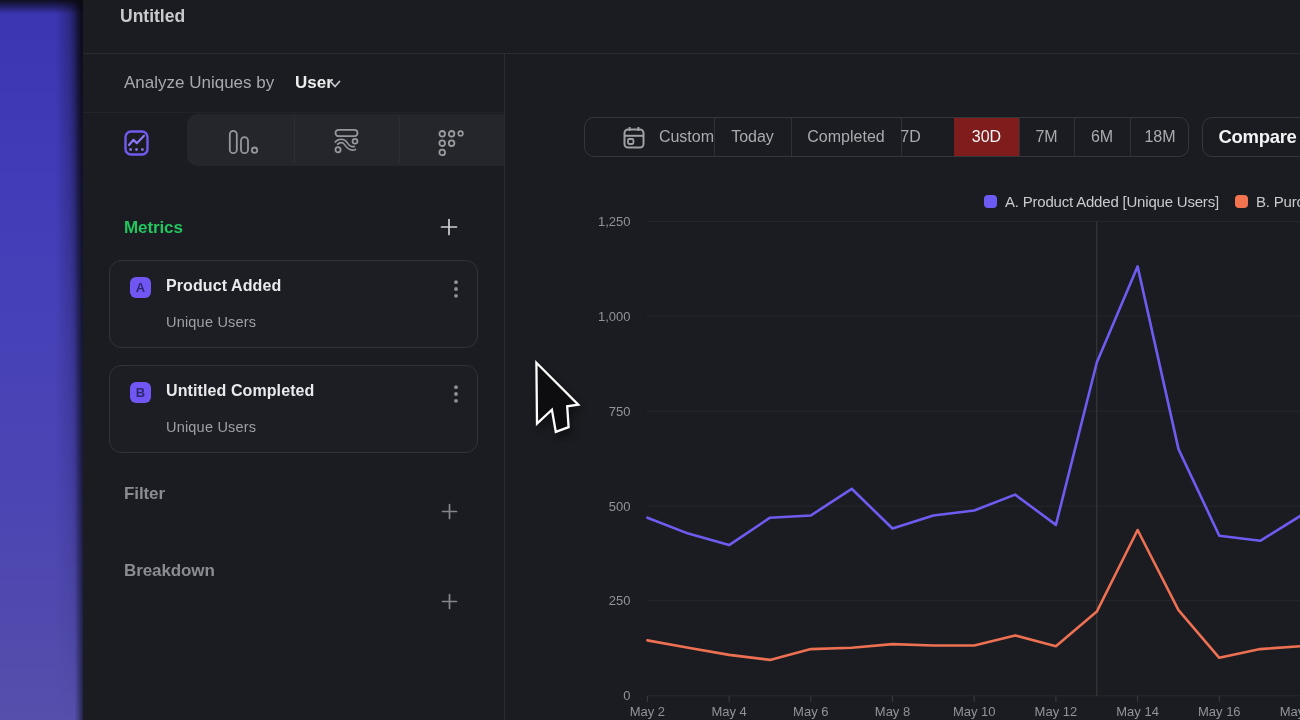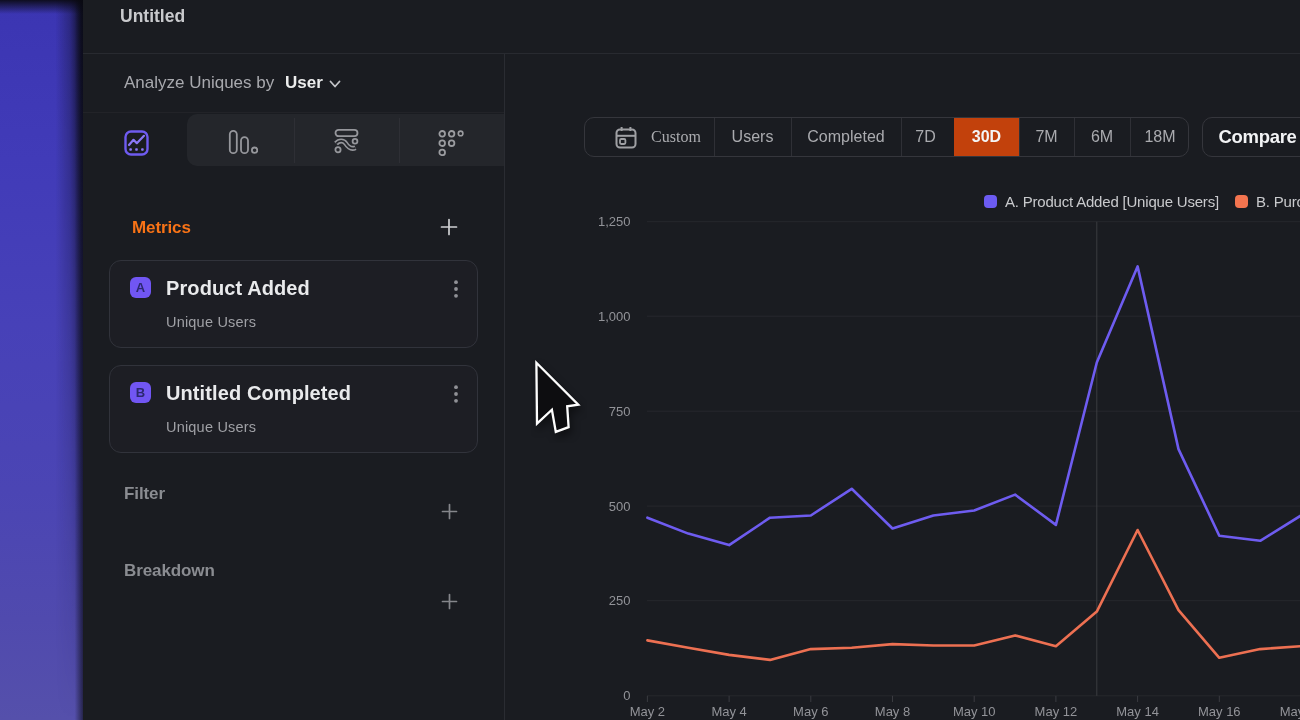--- a/index.html
+++ b/index.html
@@ -27,34 +27,34 @@
   
   .tabpanel { position:absolute; left:187px; top:114px; width:317px; height:52px;
     background:#24262b; border-radius:10px 0 0 10px; }
 
   
   .card { position:absolute; left:109px; width:369px; height:88px;
     background:#1d1e24; border:1px solid #31333b; border-radius:12px; }
   .badge { position:absolute; left:20px; top:16px; width:21px; height:21px; border-radius:6px;
     background:#7156f3; color:#2b2870; font-size:13px; font-weight:bold;
     text-align:center; line-height:21px; }
-  .cardtitle { position:absolute; left:56px; top:16px; font-size:20px; font-weight:600; color:#e9eaec; letter-spacing:0.1px;}
+  .cardtitle { position:absolute; left:56px; top:16px; font-size:16px; font-weight:600; color:#e9eaec; letter-spacing:0.1px;}
   .cardsub  { position:absolute; left:56px; top:53px; font-size:14.5px; letter-spacing:0.2px; color:#9fa0a5; }
   .carddots { position:absolute; right:18px; top:19px; }
 
   
   .sechead { font-size:17px; font-weight:600; letter-spacing:-0.1px; }
 
   
   .btngroup { position:absolute; left:584px; top:117px; width:605px; height:40px;
     border:1px solid #35363c; border-radius:10px; }
   .seg { position:absolute; top:0; height:100%; display:flex; align-items:center; justify-content:center;
     font-size:16px; color:#aaabaf; }
   .segdiv { position:absolute; top:0; bottom:0; width:1px; background:#2f3036; }
-  .active30 { background:#c2410c; color:#f4f5f6; font-weight:bold; }
+  .active30 { background:#7f1d1d; color:#f4f5f6; font-weight:normal; }
   .comparebtn { position:absolute; left:1201.5px; top:117px; width:125px; height:40px;
     border:1px solid #35363c; border-radius:10px; color:#f2f3f5; font-weight:bold; font-size:18.5px;
     display:flex; align-items:center; padding-left:16px; letter-spacing:-0.3px; }
 
   .legend { position:absolute; top:193px; height:16px; display:flex; align-items:center; font-size:15px; letter-spacing:-0.2px; color:#c9cacd; white-space:nowrap;padding-left:40px; }
   .swatch { width:13px; height:13px; border-radius:4px; display:inline-block; }
 </style>
 </head>
 <body>
 
@@ -63,21 +63,21 @@
     <div class="sh2"></div>
     <div class="sh3"></div>
   </div>
 
   <div class="txt" style="left:120px; top:5.5px; font-size:17.5px; font-weight:600; color:#c9cacd;">Untitled</div>
   <div class="hline" style="left:83px; top:53px; width:1217px;"></div>
 
   <div class="vline" style="left:504px; top:54px; height:666px;"></div>
 
   <div class="txt" style="left:124px; top:73px; font-size:17px; color:#a8a9ae;">Analyze Uniques by
-    <span style="color:#eceded; font-weight:600; margin-left:6px;">User</span></div>
+    <span style="color:#eceded; font-weight:600; margin-left:16px;">User</span></div>
   <svg class="abs" style="left:328px; top:79px;" width="14" height="10" viewBox="0 0 14 10">
     <path d="M2.5 2.5 L7 7.5 L11.5 2.5" fill="none" stroke="#c3c4c8" stroke-width="1.8" stroke-linecap="round" stroke-linejoin="round"></path>
   </svg>
   <div class="hline" style="left:83px; top:112px; width:421px; background:#222328;"></div>
 
   <div class="tabpanel"></div>
   <div class="segdiv" style="left:294px; top:118px; bottom:auto; height:45px; background:#2e2f35;"></div>
   <div class="segdiv" style="left:399px; top:118px; bottom:auto; height:45px; background:#2e2f35;"></div>
 
   <svg class="abs" style="left:124px; top:130px;" width="25" height="26" viewBox="0 0 25 26">
@@ -104,21 +104,21 @@
 
   <svg class="abs" style="left:438px; top:129px;" width="27" height="27" viewBox="0 0 27 27">
     <circle cx="4.2" cy="4.8" r="2.8" fill="none" stroke="#9b9ca0" stroke-width="1.8"></circle>
     <circle cx="13.6" cy="4.8" r="2.8" fill="none" stroke="#9b9ca0" stroke-width="1.8"></circle>
     <circle cx="22.6" cy="4.4" r="2.3" fill="none" stroke="#9b9ca0" stroke-width="1.6"></circle>
     <circle cx="4.2" cy="14.2" r="2.8" fill="none" stroke="#9b9ca0" stroke-width="1.8"></circle>
     <circle cx="13.6" cy="14.2" r="2.8" fill="none" stroke="#9b9ca0" stroke-width="1.8"></circle>
     <circle cx="4.2" cy="23.4" r="2.8" fill="none" stroke="#9b9ca0" stroke-width="1.8"></circle>
   </svg>
 
-  <div class="txt sechead" style="left:124px; top:217.5px; color:#f97316;margin-left:8px;">Metrics</div>
+  <div class="txt sechead" style="left:124px; top:217.5px; color:#22c55e;">Metrics</div>
   <svg class="abs" style="left:440px; top:218px;" width="18" height="18" viewBox="0 0 18 18">
     <path d="M9 1.5 V16.5 M1.5 9 H16.5" stroke="#cfd0d3" stroke-width="1.7" stroke-linecap="round"></path>
   </svg>
 
   <div class="card" style="top:260px;">
     <div class="badge">A</div>
     <div class="cardtitle">Product Added</div>
     <div class="cardsub">Unique Users</div>
     <svg class="carddots" width="6" height="18" viewBox="0 0 6 18">
       <circle cx="3" cy="2.2" r="1.9" fill="#909196"></circle>
@@ -148,31 +148,31 @@
   </svg>
 
   <div class="btngroup">
     <div class="segdiv" style="left:129px;"></div>
     <div class="segdiv" style="left:206px;"></div>
     <div class="segdiv" style="left:316px;"></div>
     <div class="segdiv" style="left:369px;"></div>
     <div class="segdiv" style="left:434px;"></div>
     <div class="segdiv" style="left:489px;"></div>
     <div class="segdiv" style="left:545px;"></div>
-    <div class="seg" style="left:0; width:129px; padding-left:17px; justify-content:center;font-family:Liberation Serif, serif;">
+    <div class="seg" style="left:0; width:129px; padding-left:17px; justify-content:flex-end;">
       <svg width="22" height="23" viewBox="0 0 22 23" style="margin-right:14px;">
         <rect x="1.5" y="3.5" width="19" height="18" rx="3.5" fill="none" stroke="#9fa0a4" stroke-width="2"></rect>
         <line x1="1.5" y1="9.8" x2="20.5" y2="9.8" stroke="#9fa0a4" stroke-width="2"></line>
         <line x1="6.6" y1="1" x2="6.6" y2="5" stroke="#9fa0a4" stroke-width="2"></line>
         <line x1="15.4" y1="1" x2="15.4" y2="5" stroke="#9fa0a4" stroke-width="2"></line>
         <rect x="5" y="13" width="5.4" height="5" rx="1.2" fill="none" stroke="#9fa0a4" stroke-width="1.8"></rect>
       </svg>Custom</div>
-    <div class="seg" style="left:129px; width:77px;">Users</div>
+    <div class="seg" style="left:129px; width:77px;">Today</div>
     <div class="seg" style="left:206px; width:110px;">Completed</div>
-    <div class="seg" style="left:319px; width:43px;text-align:center;">7D</div>
+    <div class="seg" style="left:304px; width:43px;text-align:center;">7D</div>
     <div class="seg active30" style="left:369px; width:65px;">30D</div>
     <div class="seg" style="left:434px; width:55px;">7M</div>
     <div class="seg" style="left:489px; width:56px;">6M</div>
     <div class="seg" style="left:545px; width:60px;">18M</div>
   </div>
   <div class="comparebtn">Compare</div>
 
   <div class="legend" style="left:944px;"><span class="swatch" style="background:#6c5bf2; margin-right:8px;"></span>A. Product Added [Unique Users]</div>
   <div class="legend" style="left:1195px;"><span class="swatch" style="background:#f3744f; margin-right:8px;"></span>B. Purchase Completed [U</div>
 

